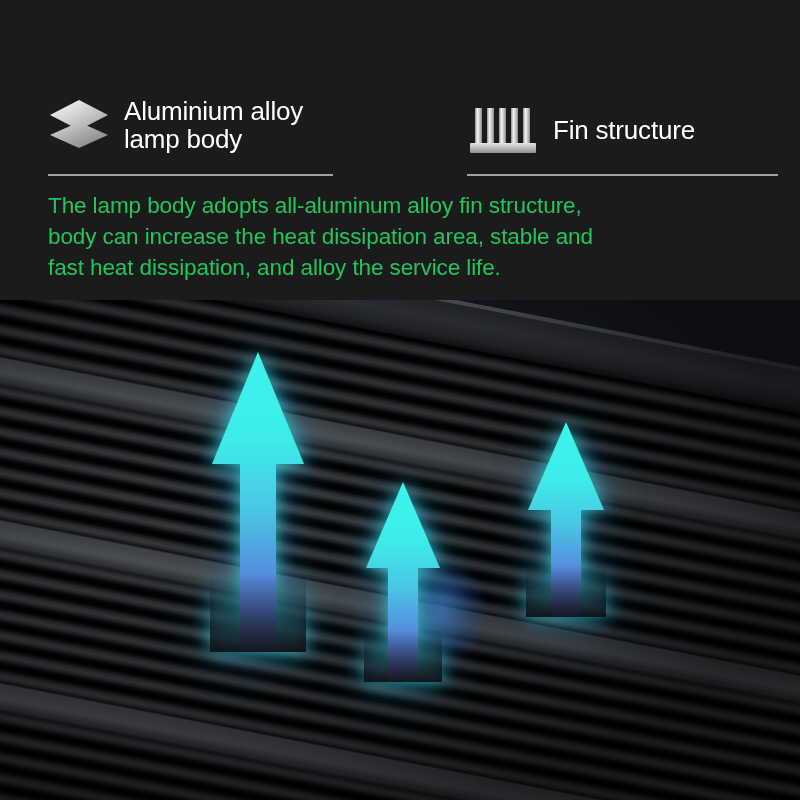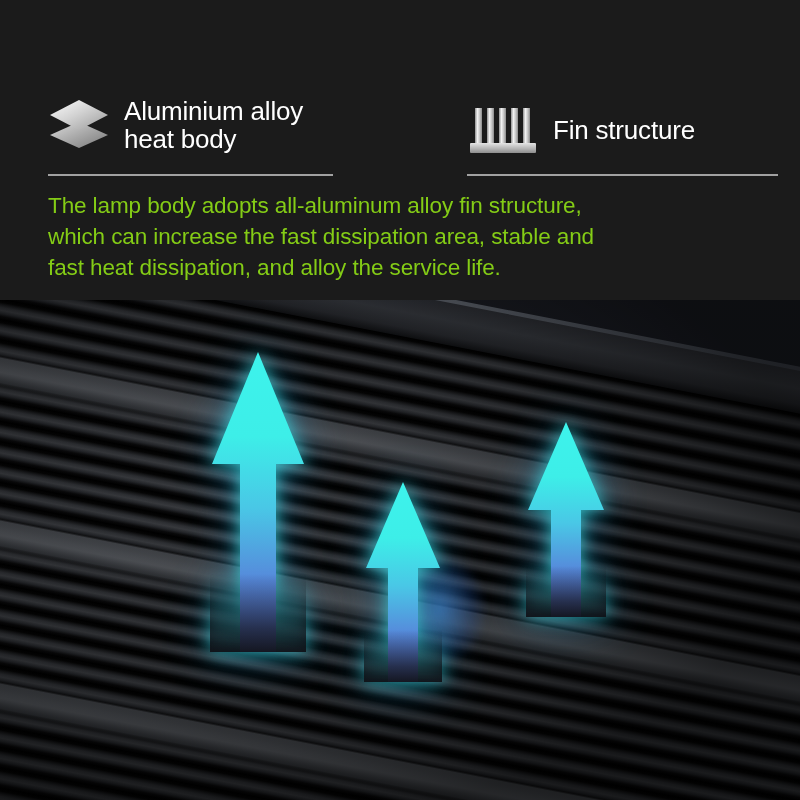--- a/index.html
+++ b/index.html
@@ -76,21 +76,21 @@
     opacity: .85;
   }
   .divider-a { left: 48px; top: 174px; width: 285px; }
   .divider-b { left: 467px; top: 174px; width: 311px; }
 
   .body-copy {
     position: absolute;
     left: 48px;
     top: 190px;
     width: 700px;
-    color: #84cc16;
+    color: #22c55e;
     font-size: 22.5px;
     line-height: 31px;
     font-weight: 300;
     letter-spacing: -0.1px;
   }
   .body-copy div { white-space: nowrap; }
 
   
   .photo {
     position: absolute;
@@ -249,21 +249,21 @@
                   <stop offset="0%" stop-color="#dcdcdc"></stop>
                   <stop offset="50%" stop-color="#a9a9a9"></stop>
                   <stop offset="100%" stop-color="#787878"></stop>
                 </linearGradient>
               </defs>
               <polygon points="31,26 60,39 31,52 2,39" fill="url(#plateBot)"></polygon>
               <polygon points="31,4 60,19 31,34 2,19" fill="url(#plateTop)"></polygon>
             </svg>
           </div>
           <div class="feat-title">Aluminium alloy
-heat body</div>
+lamp body</div>
         </div>
       </div>
 
       <div class="feature feature-b">
         <div class="feature-head">
           <div class="feat-icon">
             <svg width="72" height="52" viewBox="0 0 72 52">
               <defs>
                 <linearGradient id="finGrad" x1="0" y1="0" x2="1" y2="0">
                   <stop offset="0%" stop-color="#8f8f8f"></stop>
@@ -288,21 +288,21 @@
           <div class="feat-title">Fin structure</div>
         </div>
       </div>
 
       <div class="divider divider-a"></div>
       <div class="divider divider-b"></div>
     </div>
 
     <div class="body-copy">
       <div>The lamp body adopts all-aluminum alloy fin structure,</div>
-      <div>which can increase the fast dissipation area, stable and</div>
+      <div>body can increase the heat dissipation area, stable and</div>
       <div>fast heat dissipation, and alloy the service life.</div>
     </div>
   </div>
 
   <div class="photo">
 
     <div class="sky"></div>
 
     <div class="sink">
       <div class="sink-top-hi"></div>

